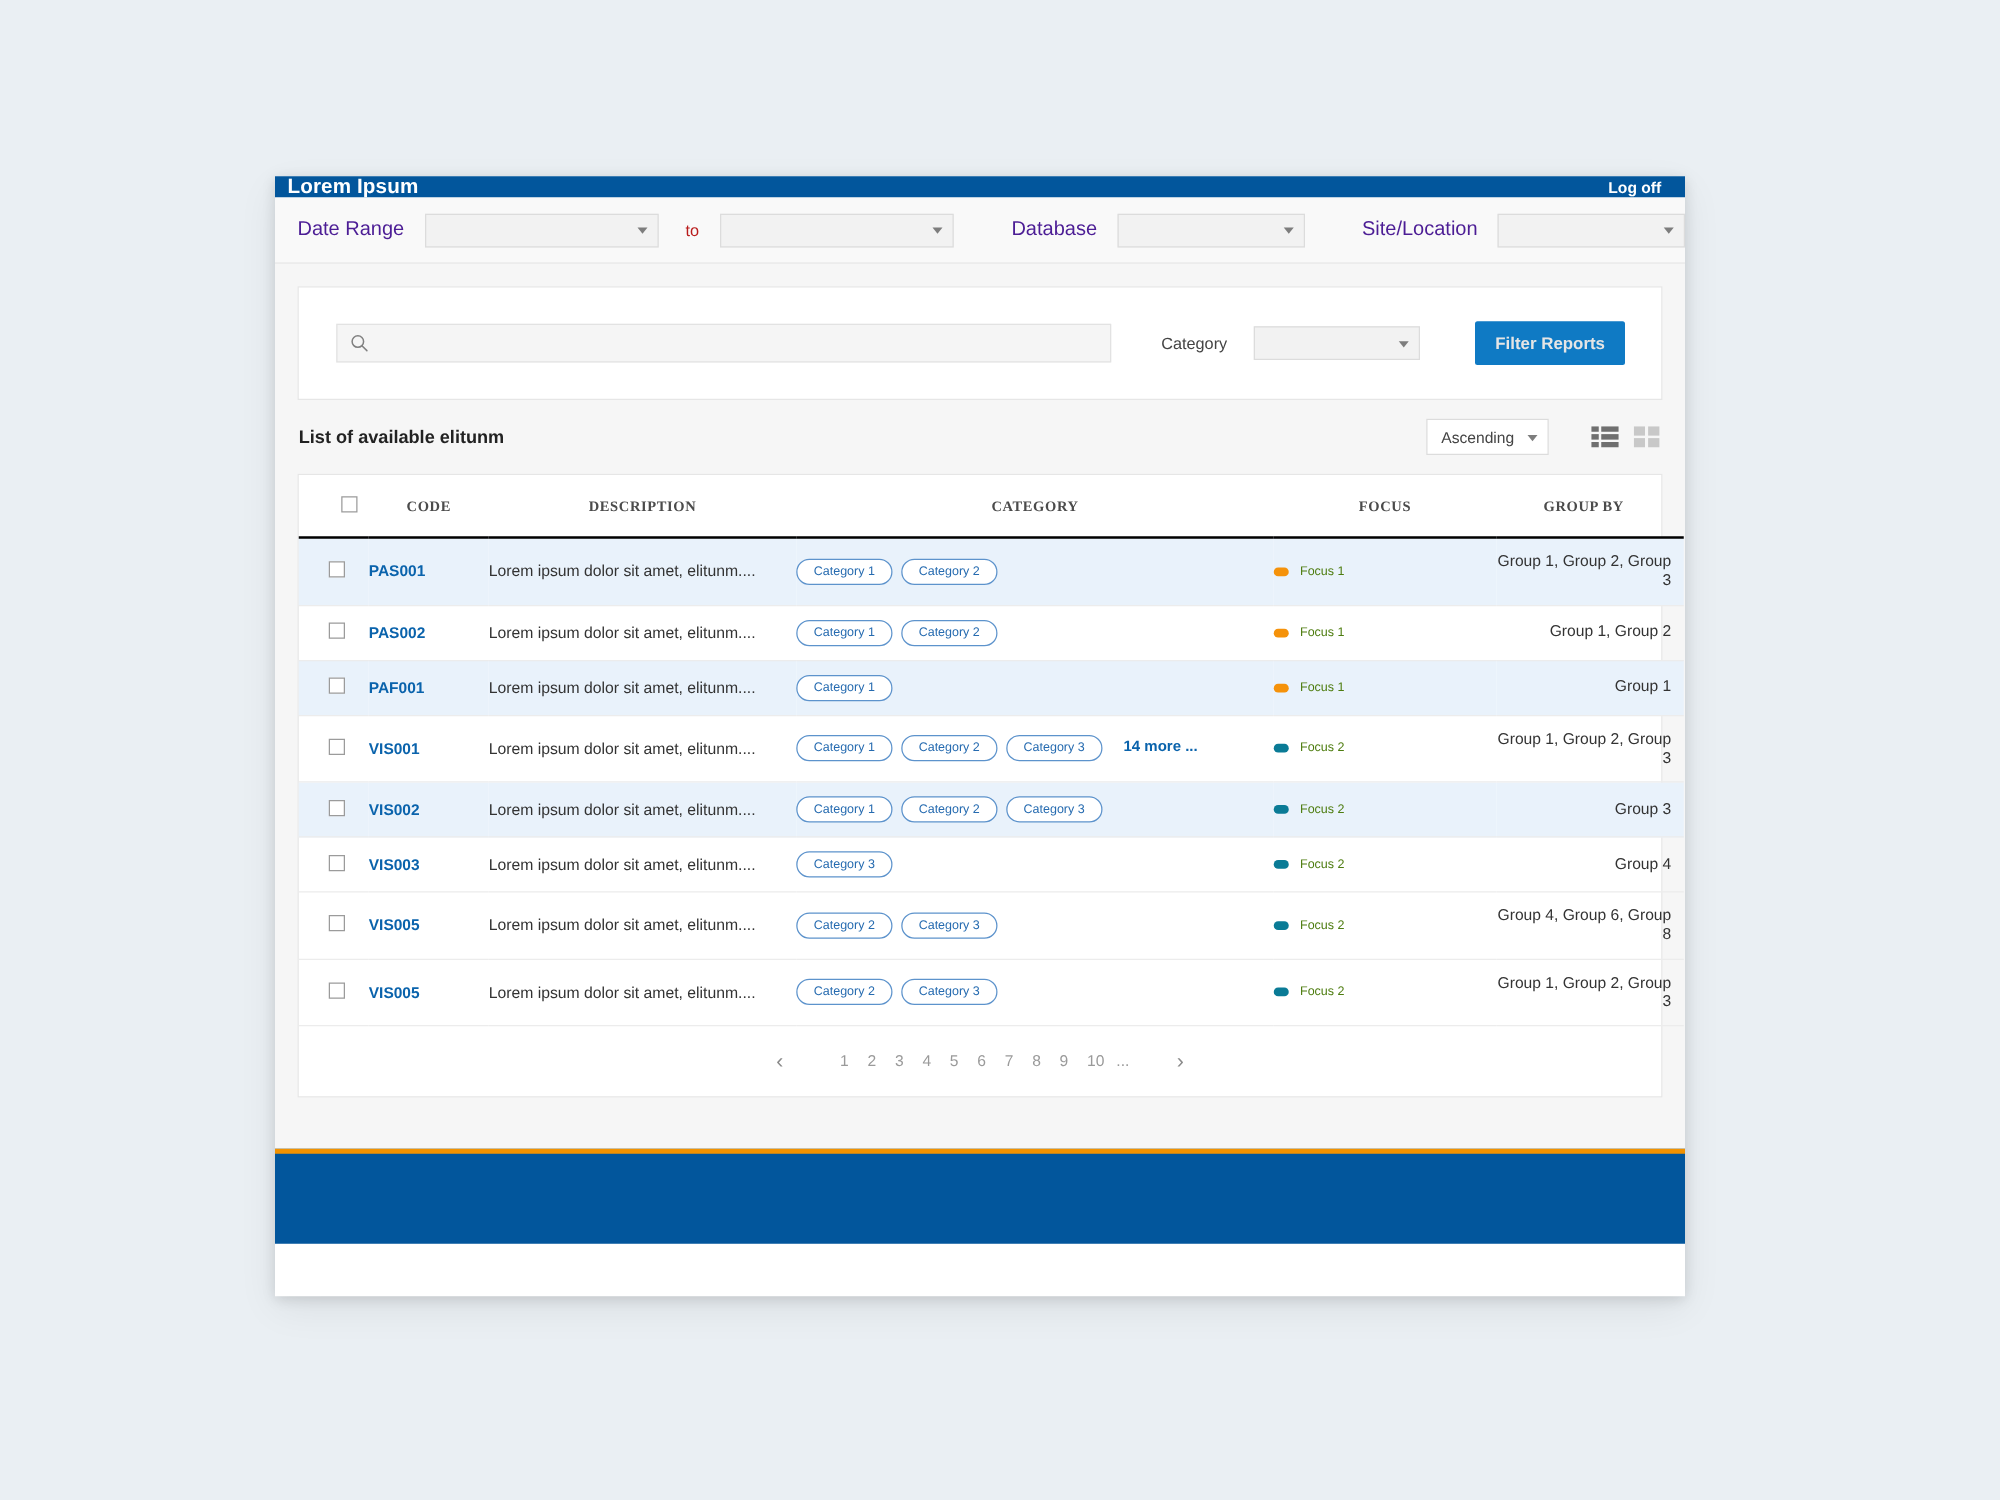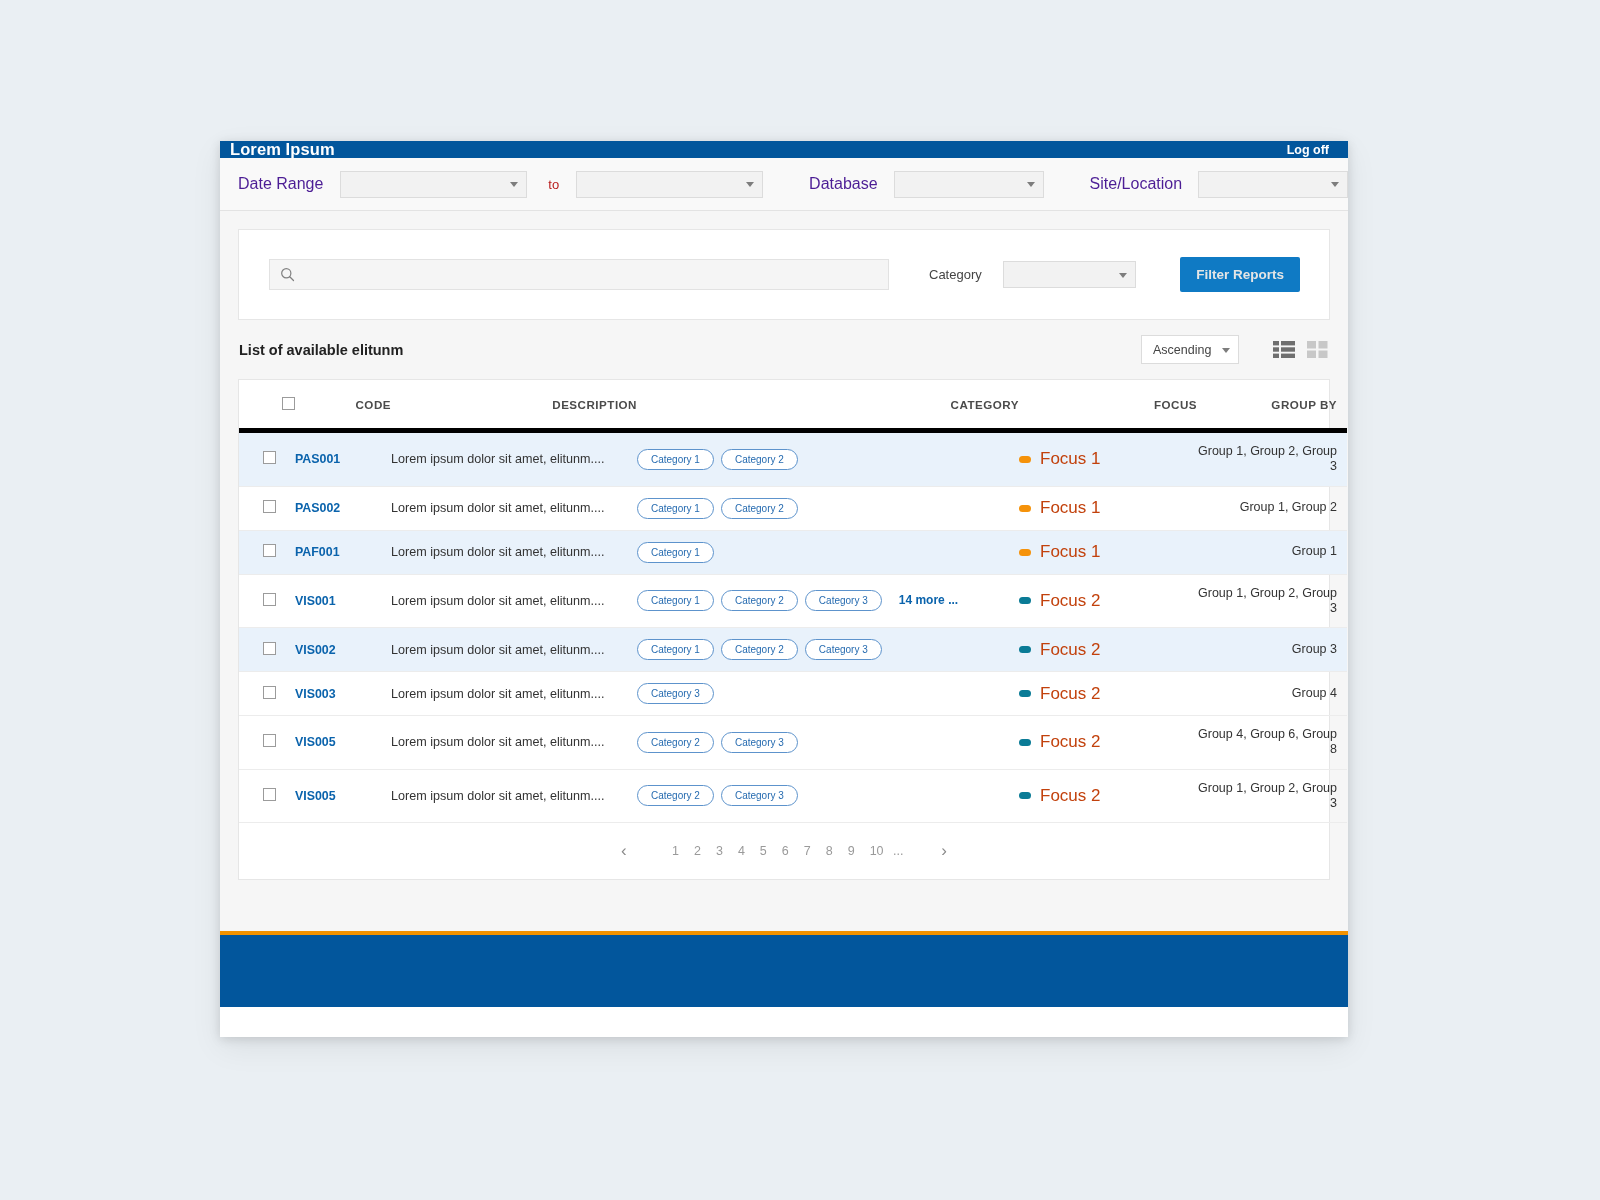--- a/index.html
+++ b/index.html
@@ -78,21 +78,21 @@
   }
   .sel-daterange-a { width: 187px; margin-left: 17px; }
   .sel-daterange-b { width: 187px; margin-left: 17px; }
   .sel-database   { width: 150px; margin-left: 16px; }
   .sel-site       { width: 150px; margin-left: 16px; }
   .fb-to { font-size: 13px; color: #b91c1c; margin-left: 21px; }
   .fb-database-label { margin-left: 46px; }
   .fb-site-label { margin-left: 46px; }
 
   
-  .content { background: #f6f6f6; padding: 18px 18px 16px 18px; }
+  .content { background: #f6f6f6; padding: 18px 18px 6px 18px; }
 
   .search-panel {
     background: #ffffff;
     border: 1px solid #e6e6e6;
     height: 91px;
     display: flex;
     align-items: center;
     padding: 0 29px 0 30px;
   }
   .search-box {
@@ -169,28 +169,29 @@
   .view-icon { cursor: pointer; margin-left: 12px; display: block; }
 
   
   .table-wrap {
     background: #ffffff;
     border: 1px solid #e6e6e6;
     margin-bottom: 18px;
   }
   table.rpt { width: 100%; border-collapse: collapse; table-layout: fixed; }
   table.rpt th {
-    text-align: right;
+    text-align: center;
     font-size: 11.6px;
     font-weight: bold;
     letter-spacing: .5px;
     color: #4b4b4b;
     padding: 17px 0 16px 0;
-    border-bottom: 5px solid #000000;
+    border-bottom: 2px solid #000000;
     vertical-align: middle;
+    font-family: Liberation Serif, serif;
   }
   table.rpt td {
     border-bottom: 1px solid #ececec;
     font-size: 12.6px;
     color: #333;
     vertical-align: middle;
     padding: 11px 0 11px 0;
   }
   tr.row-alt td { background: #e9f2fb; }
   tr.row-last td { border-bottom: 1px solid #ececec; }
@@ -238,21 +239,21 @@
     white-space: nowrap;
   }
   .focus-cell { display: flex; align-items: center; }
   .focus-dot {
     width: 12px; height: 7px;
     border-radius: 4px;
     display: inline-block;
     margin-right: 9px;
     flex: 0 0 auto;
   }
-  .focus-text { font-size: 17px; color: #c2410c; }
+  .focus-text { font-size: 10px; color: #4d7c0f; }
   .group-text { font-size: 12.5px; color: #333; line-height: 1.22; }
 
   
   .pager {
     display: flex;
     align-items: center;
     justify-content: center;
     height: 56px;
     position: relative;
   }

